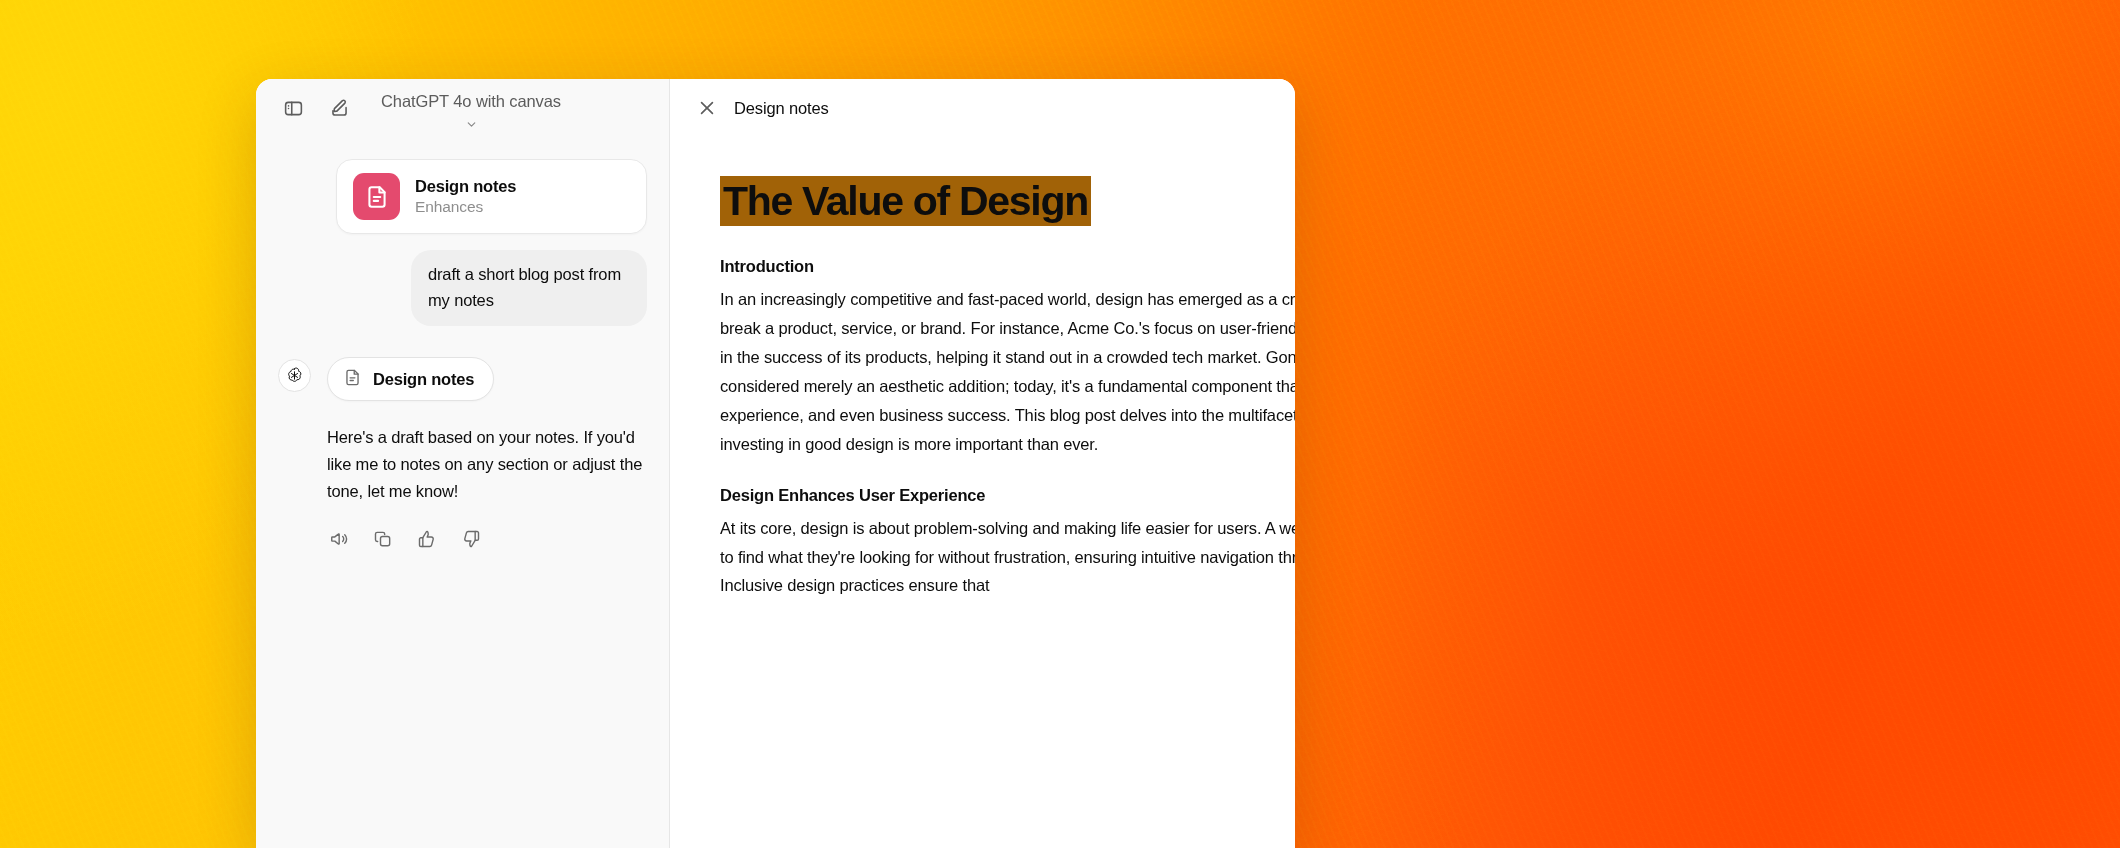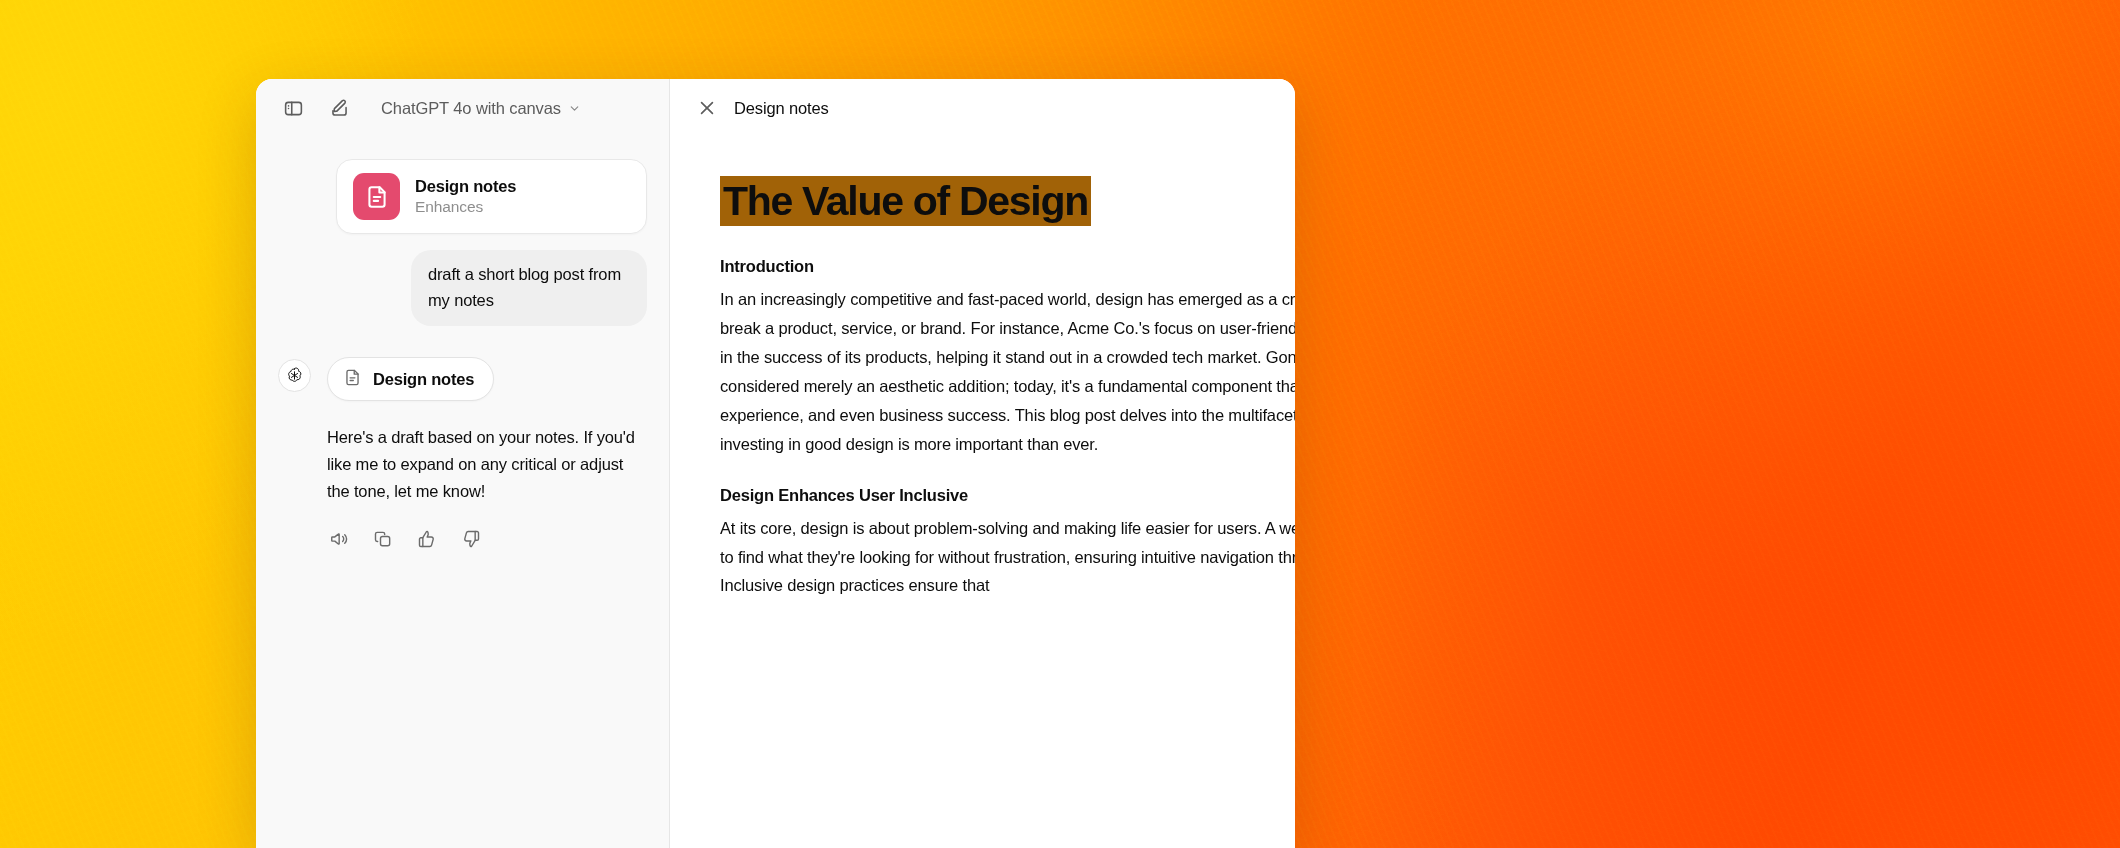--- a/index.html
+++ b/index.html
@@ -94,20 +94,21 @@
 
   #model-selector {
     display: flex;
     align-items: center;
     gap: 7px;
     height: 32px;
     padding: 0 9px;
     margin-left: 4px;
     border-radius: 8px;
     cursor: pointer;
+    flex-direction: column;
   }
   #model-name {
     font-size: 16.5px;
     color: #5C5C5C;
     letter-spacing: -.1px;
     white-space: nowrap;
   }
   #model-chevron { display: flex; color: #8A8A8A; }
 
   #chat-scroll {
@@ -352,21 +353,21 @@
               <svg width="19" height="19" viewBox="0 0 24 24" fill="none" stroke="#6B6B6B" stroke-width="1.7" stroke-linecap="round" stroke-linejoin="round">
                 <path d="M14.5 3H7a2 2 0 0 0-2 2v14a2 2 0 0 0 2 2h10a2 2 0 0 0 2-2V7.5z"></path>
                 <polyline points="14.2 3 14.2 7.8 19 7.8"></polyline>
                 <line x1="9" y1="12.4" x2="15" y2="12.4"></line>
                 <line x1="9" y1="15.8" x2="13" y2="15.8"></line>
               </svg>
             </span>
             <span id="canvas-chip-label">Design notes</span>
           </div>
 
-          <p id="assistant-text">Here's a draft based on your notes. If you'd like me to expand on any critical or adjust the tone, let me know!</p>
+          <p id="assistant-text">Here's a draft based on your notes. If you'd like me to notes on any section or adjust the tone, let me know!</p>
 
           <div id="message-actions">
             <div class="action-icon">
               <svg width="20" height="20" viewBox="0 0 24 24" fill="none" stroke="currentColor" stroke-width="1.7" stroke-linecap="round" stroke-linejoin="round">
                 <path d="M4 9.5h3l4.2-3.4a.6.6 0 0 1 1 .47v10.9a.6.6 0 0 1-1 .46L7 14.5H4a.7.7 0 0 1-.7-.7v-3.6A.7.7 0 0 1 4 9.5z"></path>
                 <path d="M16.4 9.1a4 4 0 0 1 0 5.8"></path>
                 <path d="M18.9 6.9a7 7 0 0 1 0 10.2"></path>
               </svg>
             </div>
             <div class="action-icon">
@@ -411,21 +412,21 @@
       <div id="doc-title-wrap">
         <span id="doc-title">The Value of Design</span>
       </div>
 
       <div class="doc-section">
         <h2 class="doc-h2">Introduction</h2>
         <p class="doc-p">In an increasingly competitive and fast-paced world, design has emerged as a critical factor that can make or break a product, service, or brand. For instance, Acme Co.'s focus on user-friendly design has been a major factor in the success of its products, helping it stand out in a crowded tech market. Gone are the days when design was considered merely an aesthetic addition; today, it's a fundamental component that influences functionality, user experience, and even business success. This blog post delves into the multifaceted value of design and why investing in good design is more important than ever.</p>
       </div>
 
       <div class="doc-section">
-        <h2 class="doc-h2">Design Enhances User Inclusive</h2>
+        <h2 class="doc-h2">Design Enhances User Experience</h2>
         <p class="doc-p">At its core, design is about problem-solving and making life easier for users. A well-designed interface allows users to find what they're looking for without frustration, ensuring intuitive navigation throughout your product or service. Inclusive design practices ensure that</p>
       </div>
 
     </div>
 
   </section>
 
 </div>
 
 </body></html>

